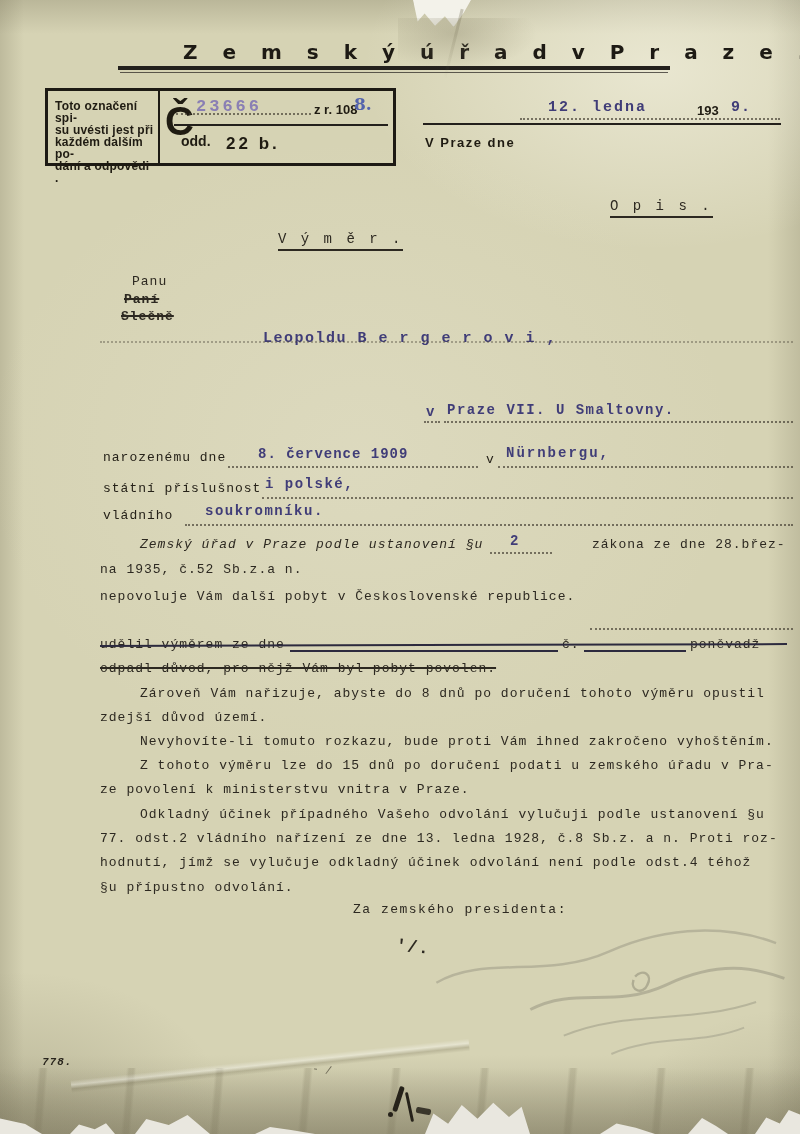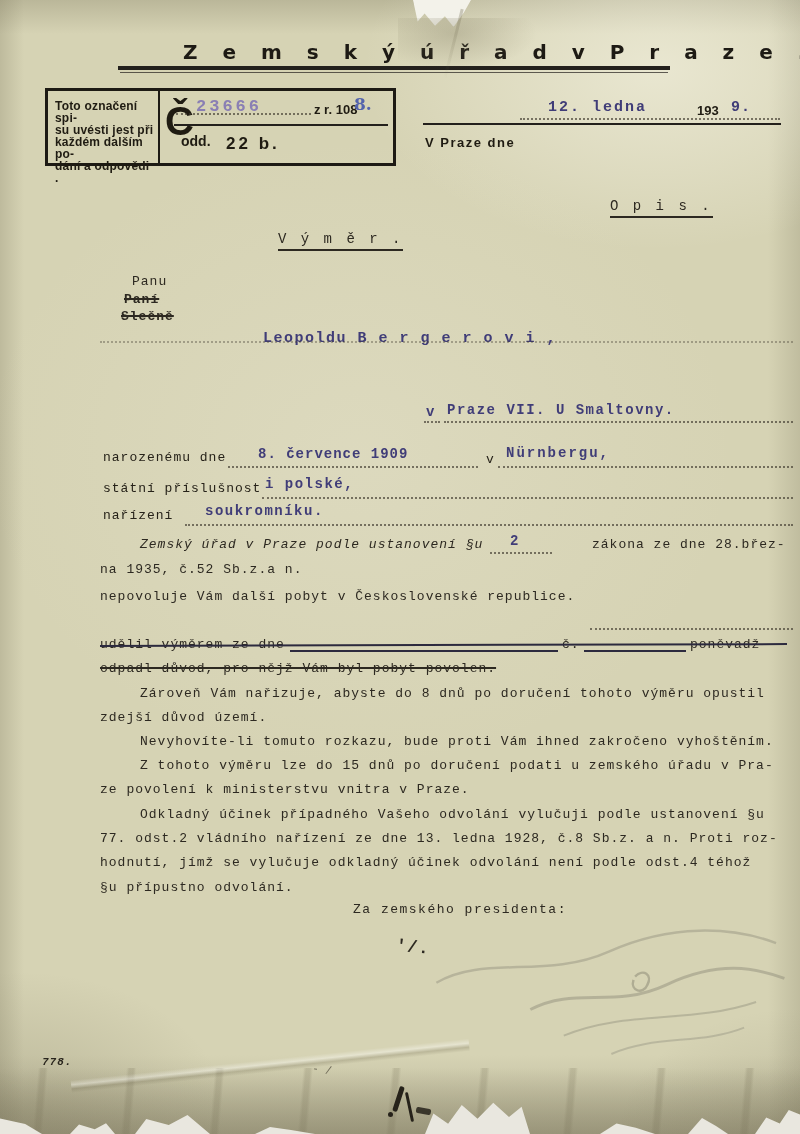--- a/index.html
+++ b/index.html
@@ -87,21 +87,21 @@
   <div class="abs dots" style="left:228px;top:450px;width:250px;height:16px;"></div>
   <div class="abs ink" style="left:258px;top:446px;font-size:14px;">8. července 1909</div>
   <div class="abs print" style="left:486px;top:452px;">v</div>
   <div class="abs dots" style="left:498px;top:450px;width:295px;height:16px;"></div>
   <div class="abs ink" style="left:506px;top:445px;font-size:14px;letter-spacing:2px;">Nürnbergu,</div>
 
   <div class="abs print" style="left:103px;top:481px;">státní příslušnost</div>
   <div class="abs ink" style="left:265px;top:476px;font-size:14px;letter-spacing:1.5px;">i  polské,</div>
   <div class="abs dots" style="left:262px;top:481px;width:531px;height:16px;"></div>
 
-  <div class="abs print" style="left:103px;top:508px;">nařízení</div>
+  <div class="abs print" style="left:103px;top:508px;">vládního</div>
   <div class="abs ink" style="left:205px;top:503px;font-size:14px;letter-spacing:1.5px;">soukromníku.</div>
   <div class="abs dots" style="left:185px;top:508px;width:608px;height:16px;"></div>
 
   <div class="abs typed" style="left:140px;top:537px;font-style:italic;">Zemský úřad v Praze podle ustanovení §u</div>
   <div class="abs dots" style="left:490px;top:537px;width:62px;height:15px;"></div>
   <div class="abs ink" style="left:510px;top:533px;font-size:14px;">2</div>
   <div class="abs typed" style="left:562px;top:537px;margin-left:30px;">zákona ze dne 28.břez-</div>
   <div class="abs typed" style="left:100px;top:562px;">na 1935, č.52 Sb.z.a n.</div>
   <div class="abs typed" style="left:100px;top:589px;">nepovoluje Vám další pobyt v Československé republice.</div>
 

